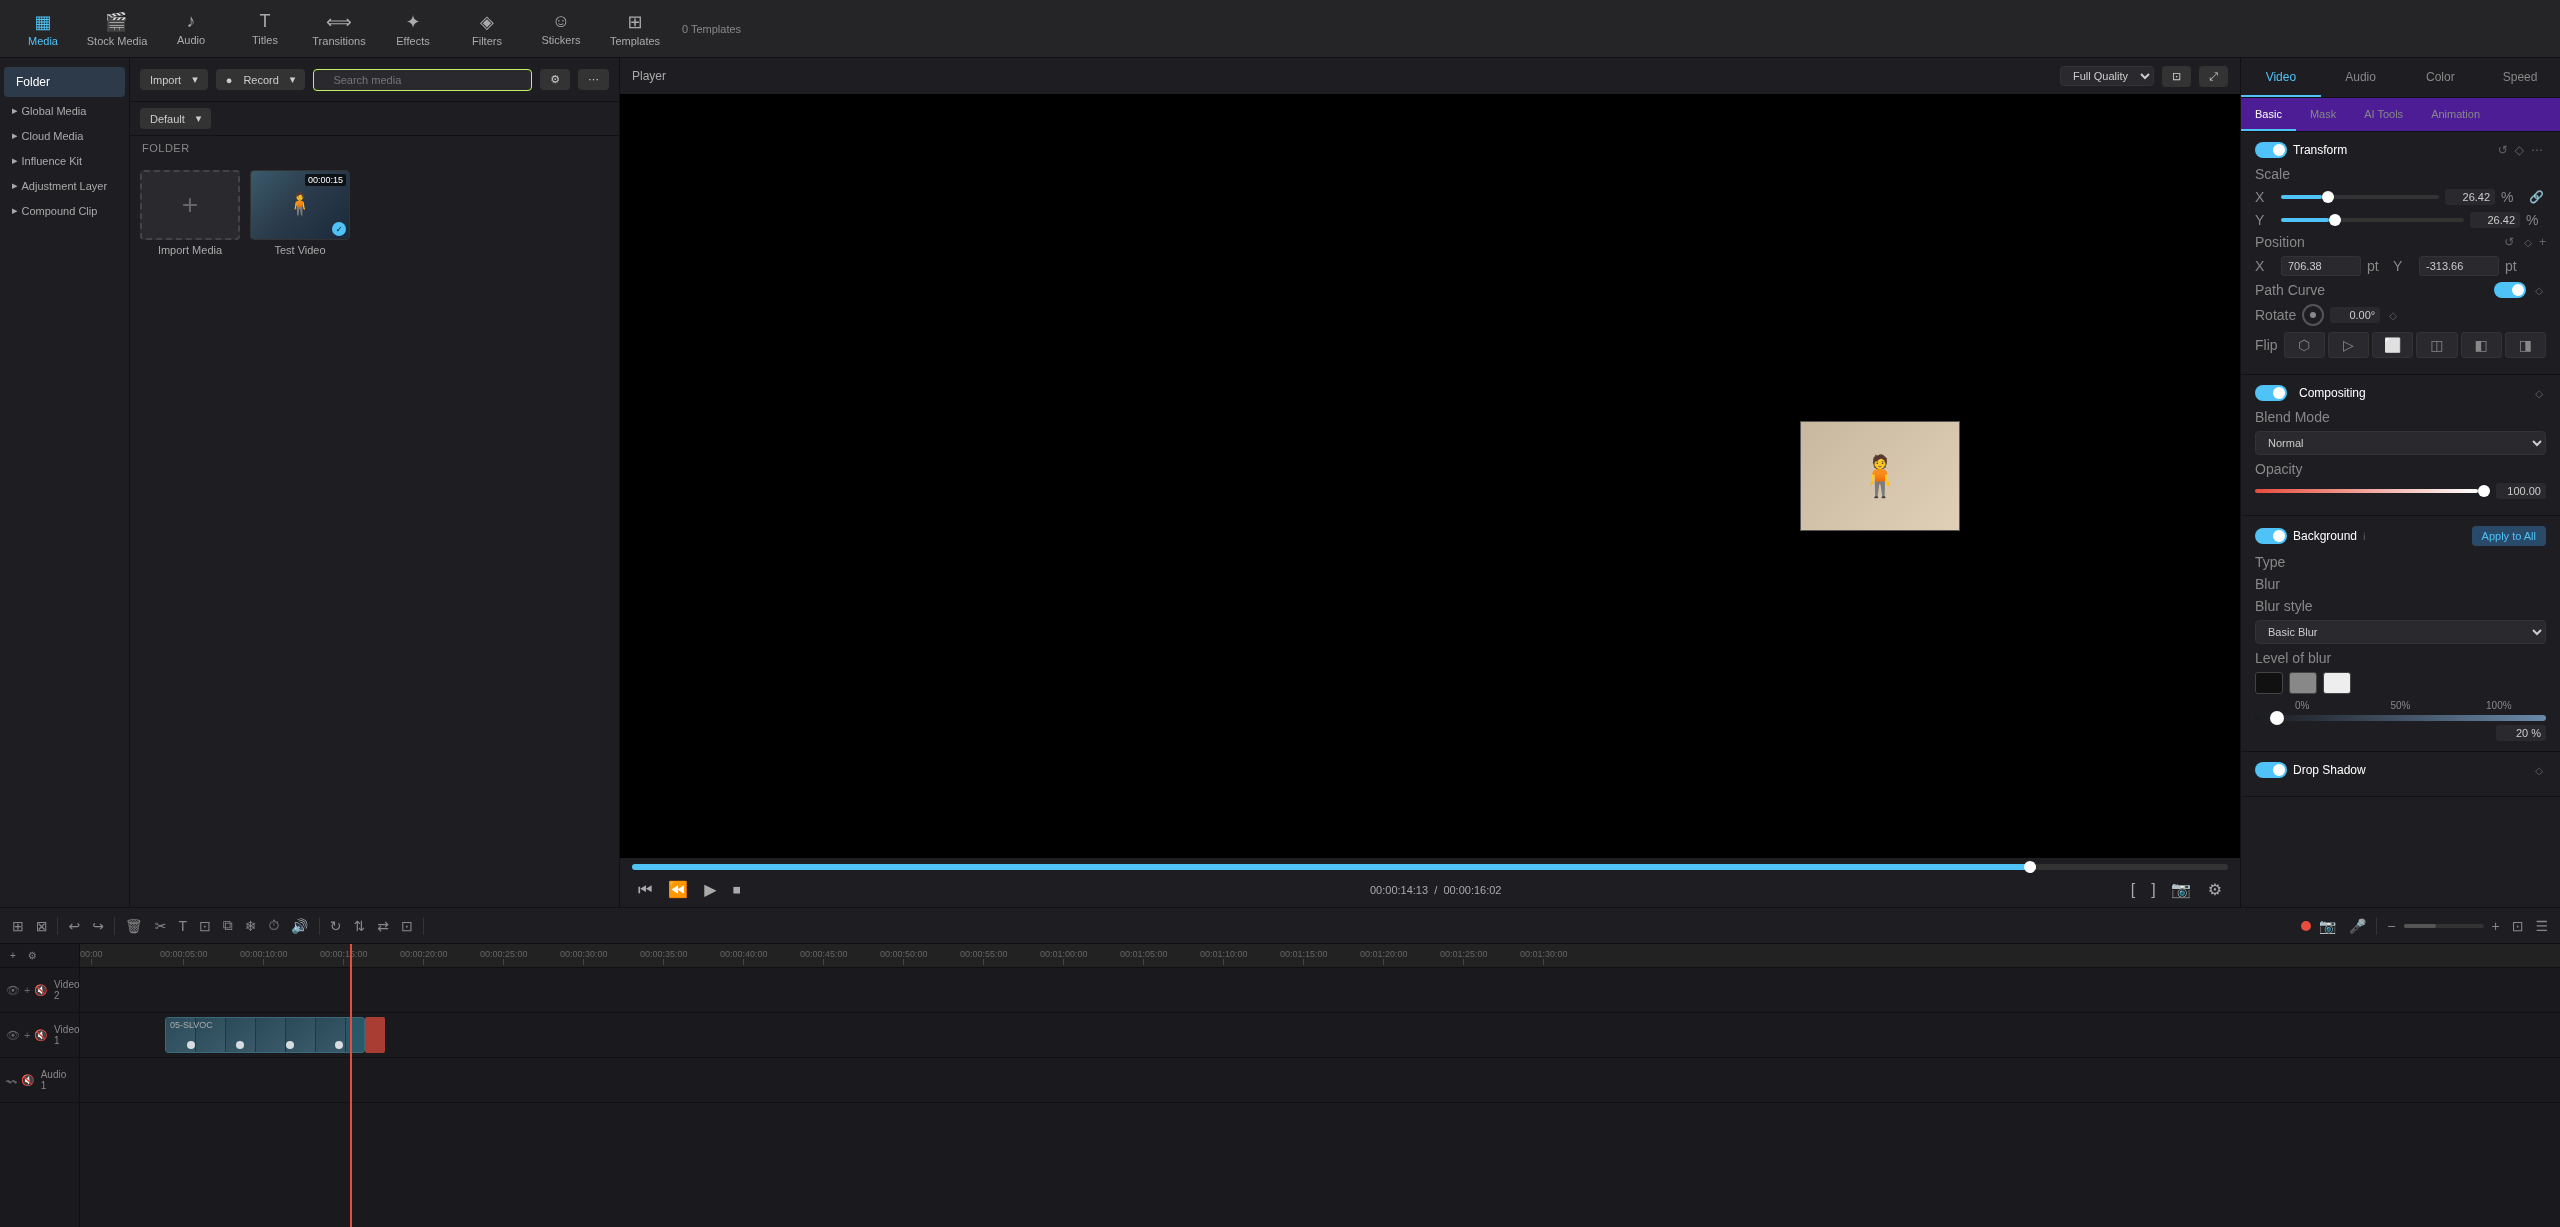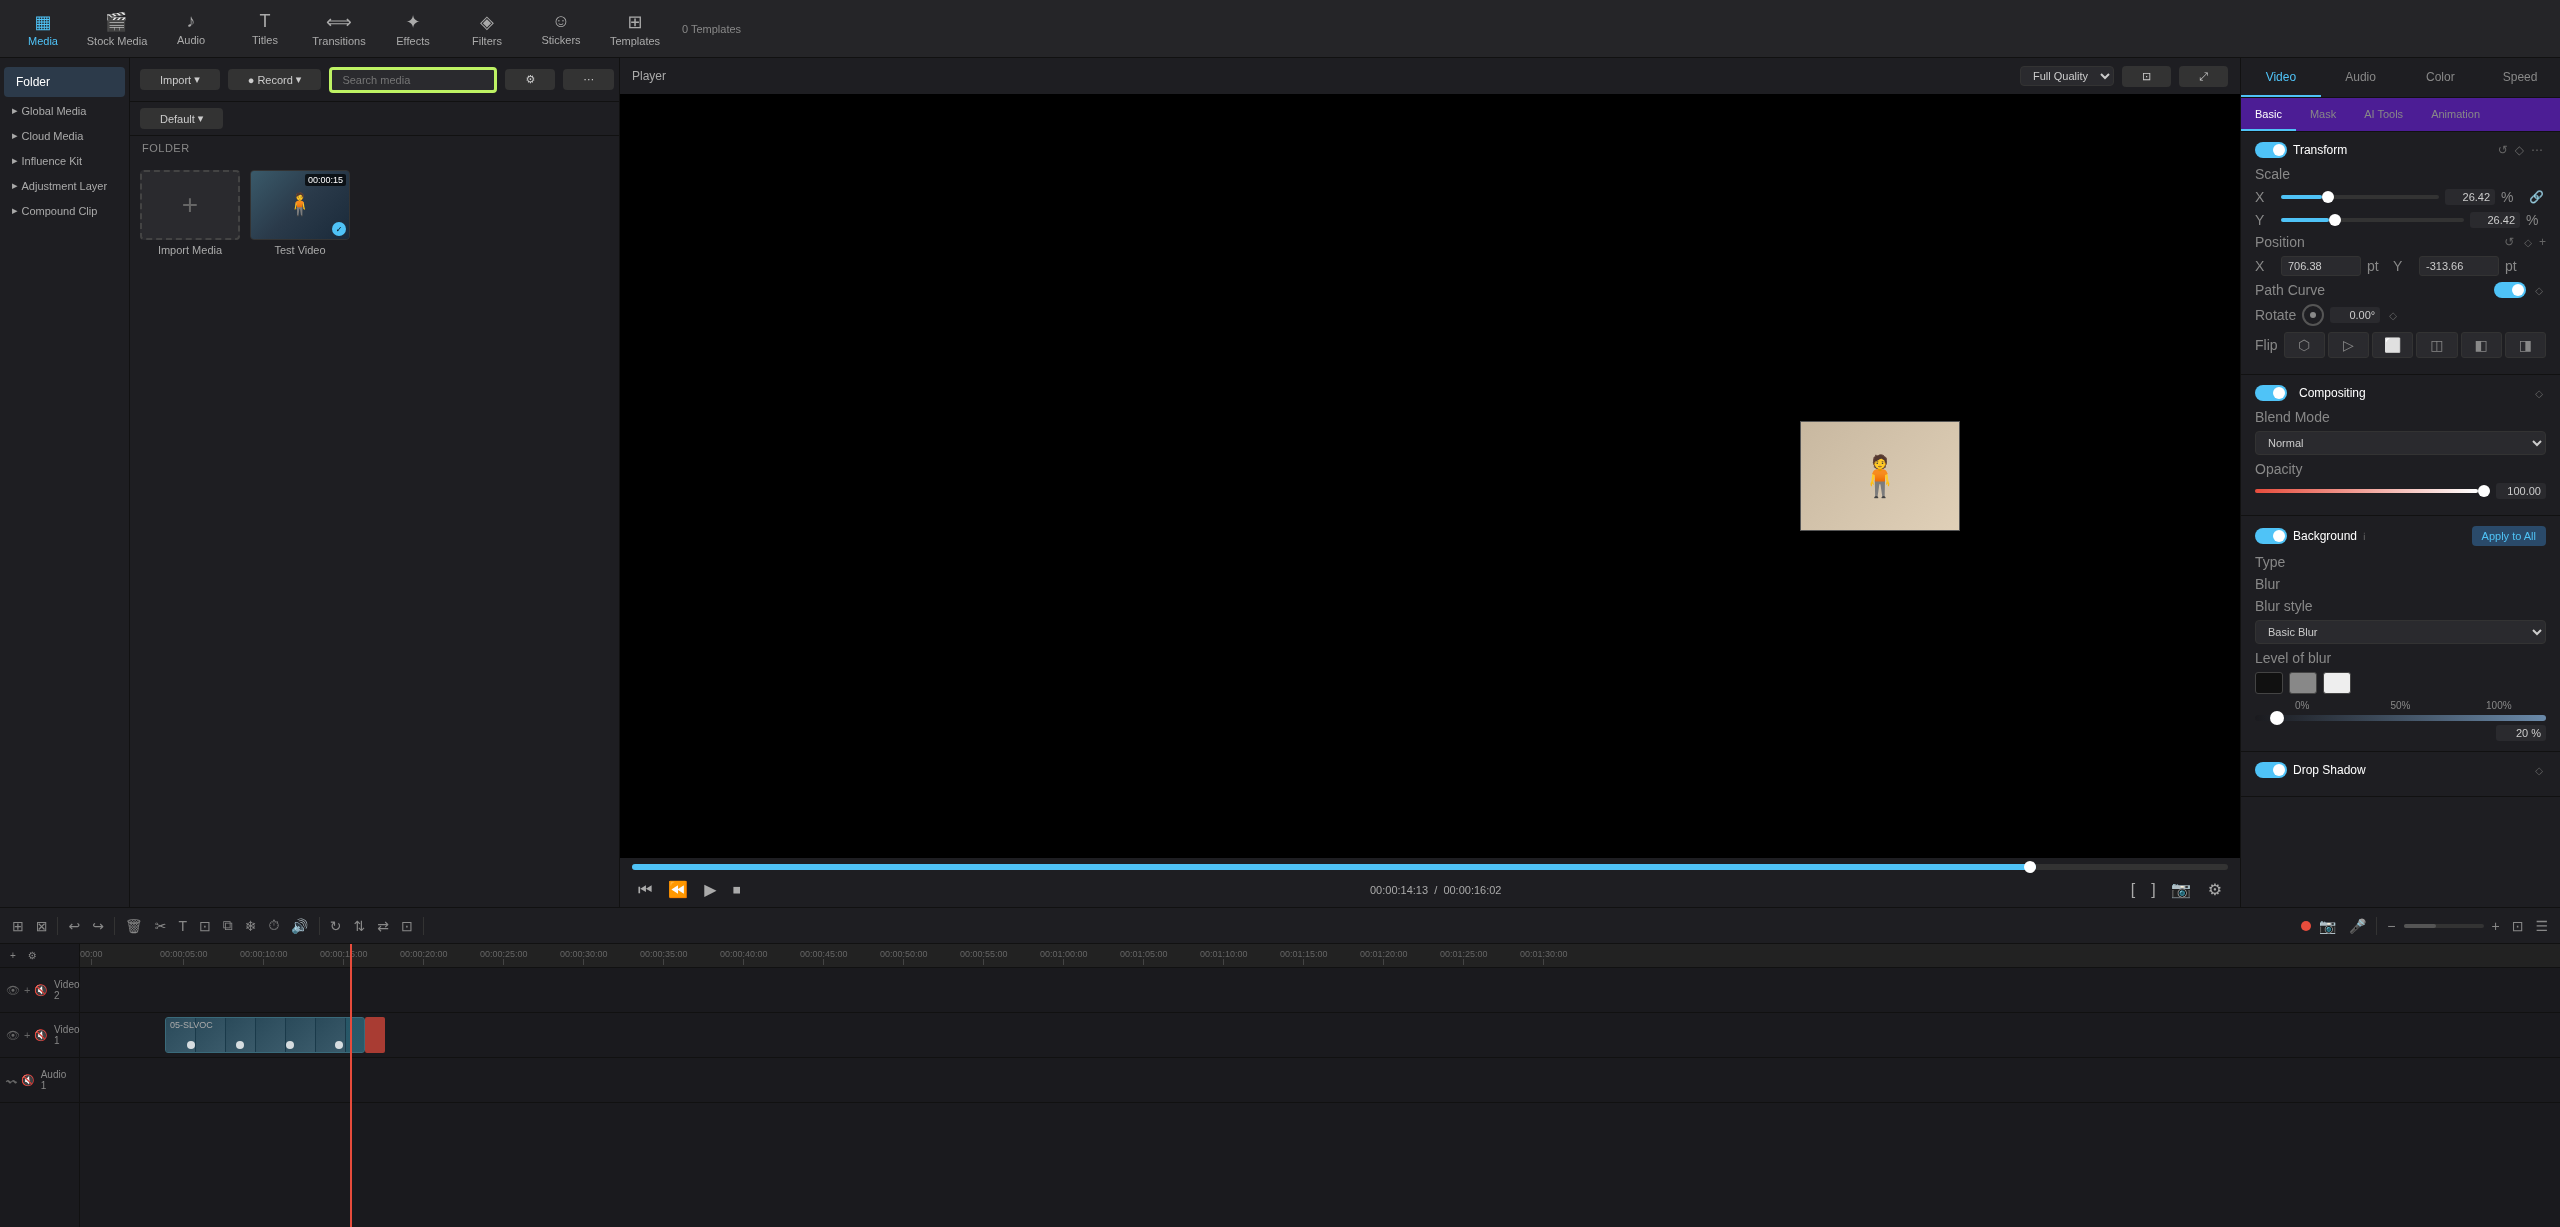--- a/index.html
+++ b/index.html
@@ -92,35 +92,35 @@
       align-items: center;
       padding: 8px 10px;
       gap: 8px;
       border-bottom: 1px solid #111;
       height: 44px;
     }
     .btn-small {
       background: #333;
       border: none;
       color: #ccc;
-      padding: 4px 20px;
+      padding: 4px 10px;
       border-radius: 4px;
       cursor: pointer;
       font-size: 11px;
       display: flex;
       align-items: center;
-      gap: 3px;
+      gap: 11px;
       justify-content: center;
     }
     .search-input {
       flex: 1;
       background: #2a2a2e;
-      border: 3px solid #bef264;
+      border: 1px solid #bef264;
       color: #ccc;
-      padding: 4px 10px;
+      padding: 4px 19px;
       border-radius: 4px;
       font-size: 11px;
     }
     .folder-label {
       padding: 6px 12px;
       font-size: 11px;
       color: #888;
       text-transform: uppercase;
       letter-spacing: 0.5px;
     }

